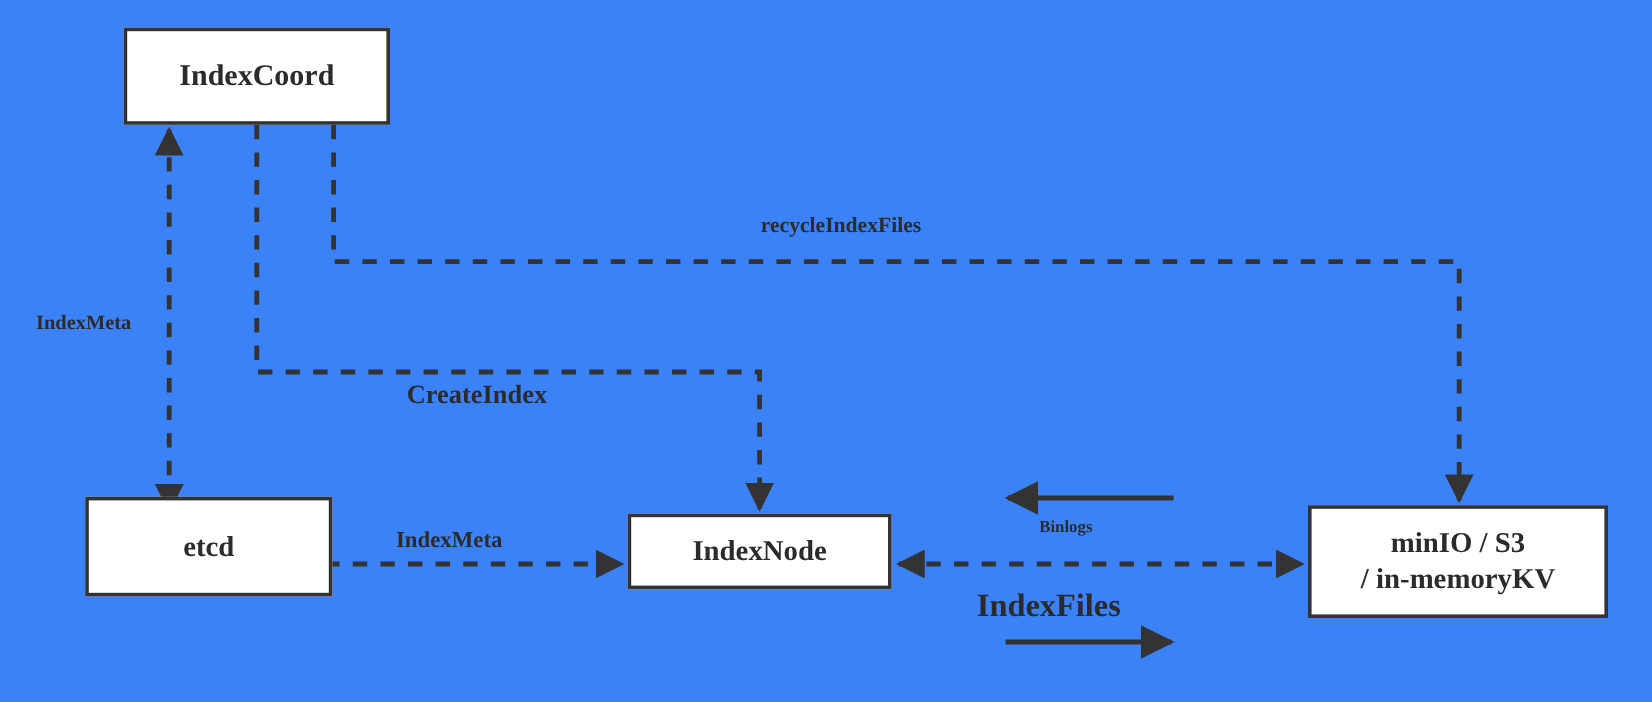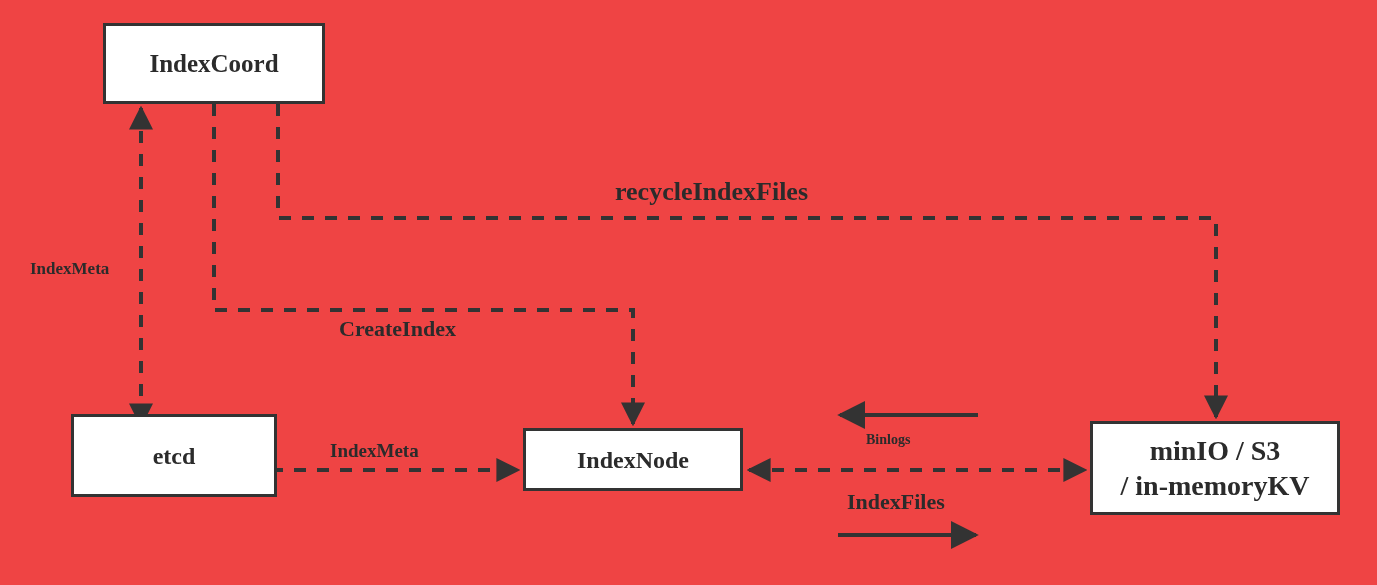--- a/index.html
+++ b/index.html
@@ -7,21 +7,21 @@
     padding: 0;
     background: #ffffff;
   }
   body {
     font-family: "Liberation Serif", "DejaVu Serif", serif;
   }
   #diagram-canvas {
     position: relative;
     width: 1377px;
     height: 585px;
-    background: #ef4444;
+    background: #3b82f6;
     overflow: hidden;
   }
   #diagram-svg {
     position: absolute;
     left: 0;
     top: 0;
     width: 1377px;
     height: 585px;
   }
   .node-box {
@@ -61,21 +61,21 @@
     top: 428px;
     width: 220px;
     height: 63px;
     font-size: 24px;
   }
   #node-minio {
     left: 1090px;
     top: 421px;
     width: 250px;
     height: 94px;
-    font-size: 28px;
+    font-size: 24px;
   }
   .edge-label {
     position: absolute;
     color: #2b2b2b;
     font-weight: bold;
     white-space: nowrap;
   }
   #label-indexmeta-left {
     left: 30px;
     top: 259px;
@@ -86,33 +86,33 @@
     top: 440px;
     font-size: 19px;
   }
   #label-createindex {
     left: 339px;
     top: 272px;
     font-size: 22px;
     margin-top: 44px;
   }
   #label-recycleindexfiles {
-    left: 615px;
+    left: 634px;
     top: 177px;
-    font-size: 26px;
+    font-size: 18px;
   }
   #label-binlogs {
     left: 866px;
     top: 432px;
     font-size: 14px;
   }
   #label-indexfiles {
-    left: 847px;
+    left: 814px;
     top: 489px;
-    font-size: 22px;
+    font-size: 27px;
   }
 </style>
 </head>
 <body>
 
 <div id="diagram-canvas">
 
   <svg id="diagram-svg" viewBox="0 0 1377 585" xmlns="http://www.w3.org/2000/svg">
     <defs>
       <marker id="arrow-end" viewBox="0 0 10 10" refX="9" refY="5" markerWidth="6" markerHeight="6" orient="auto-start-reverse">

